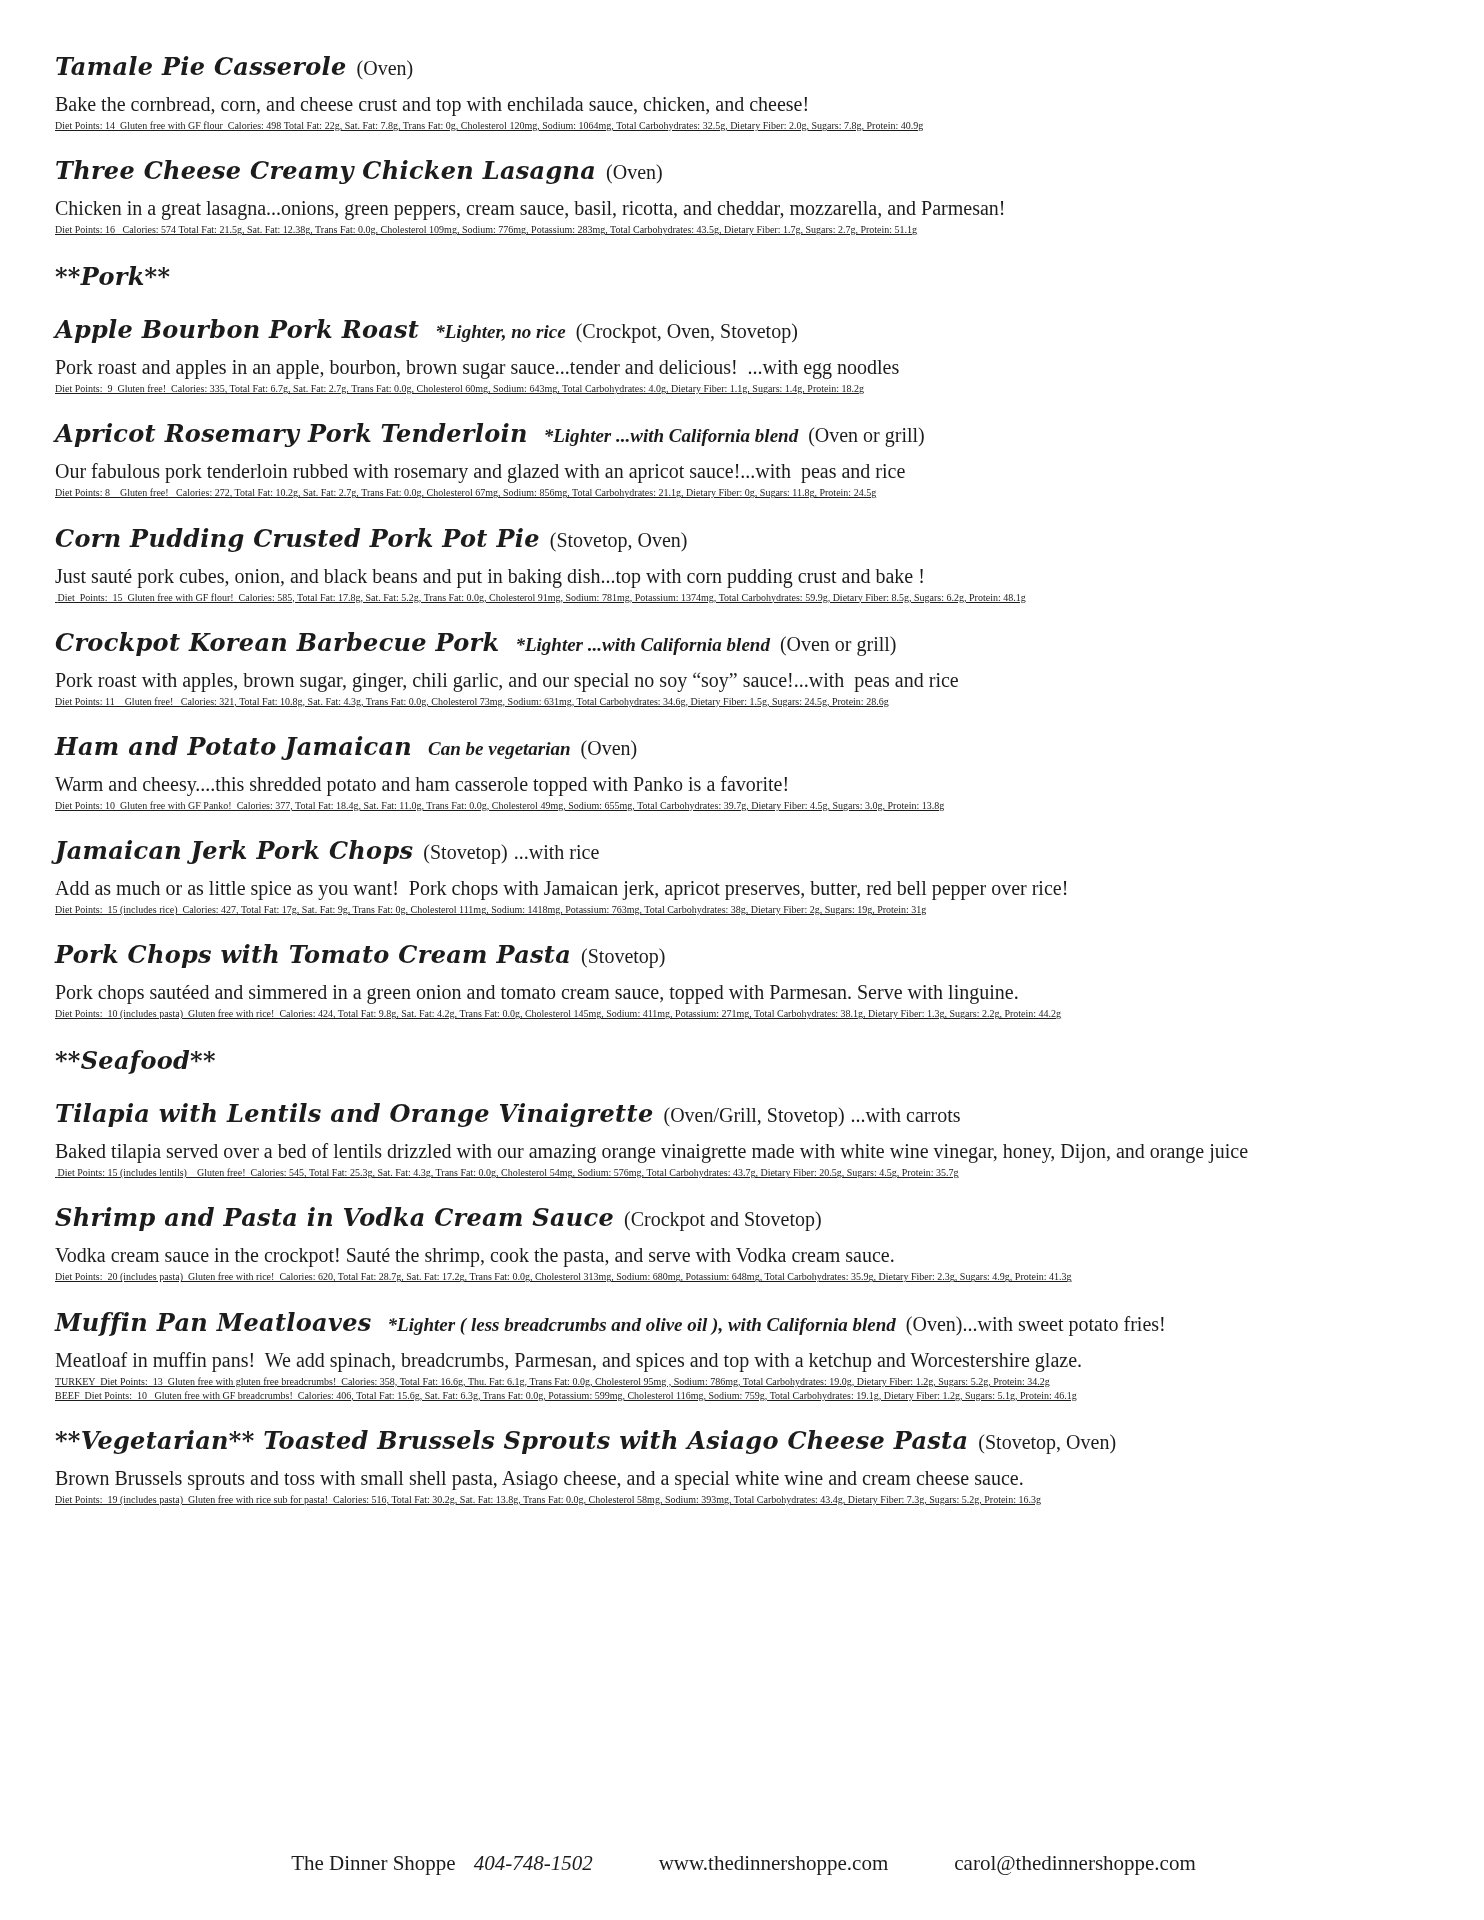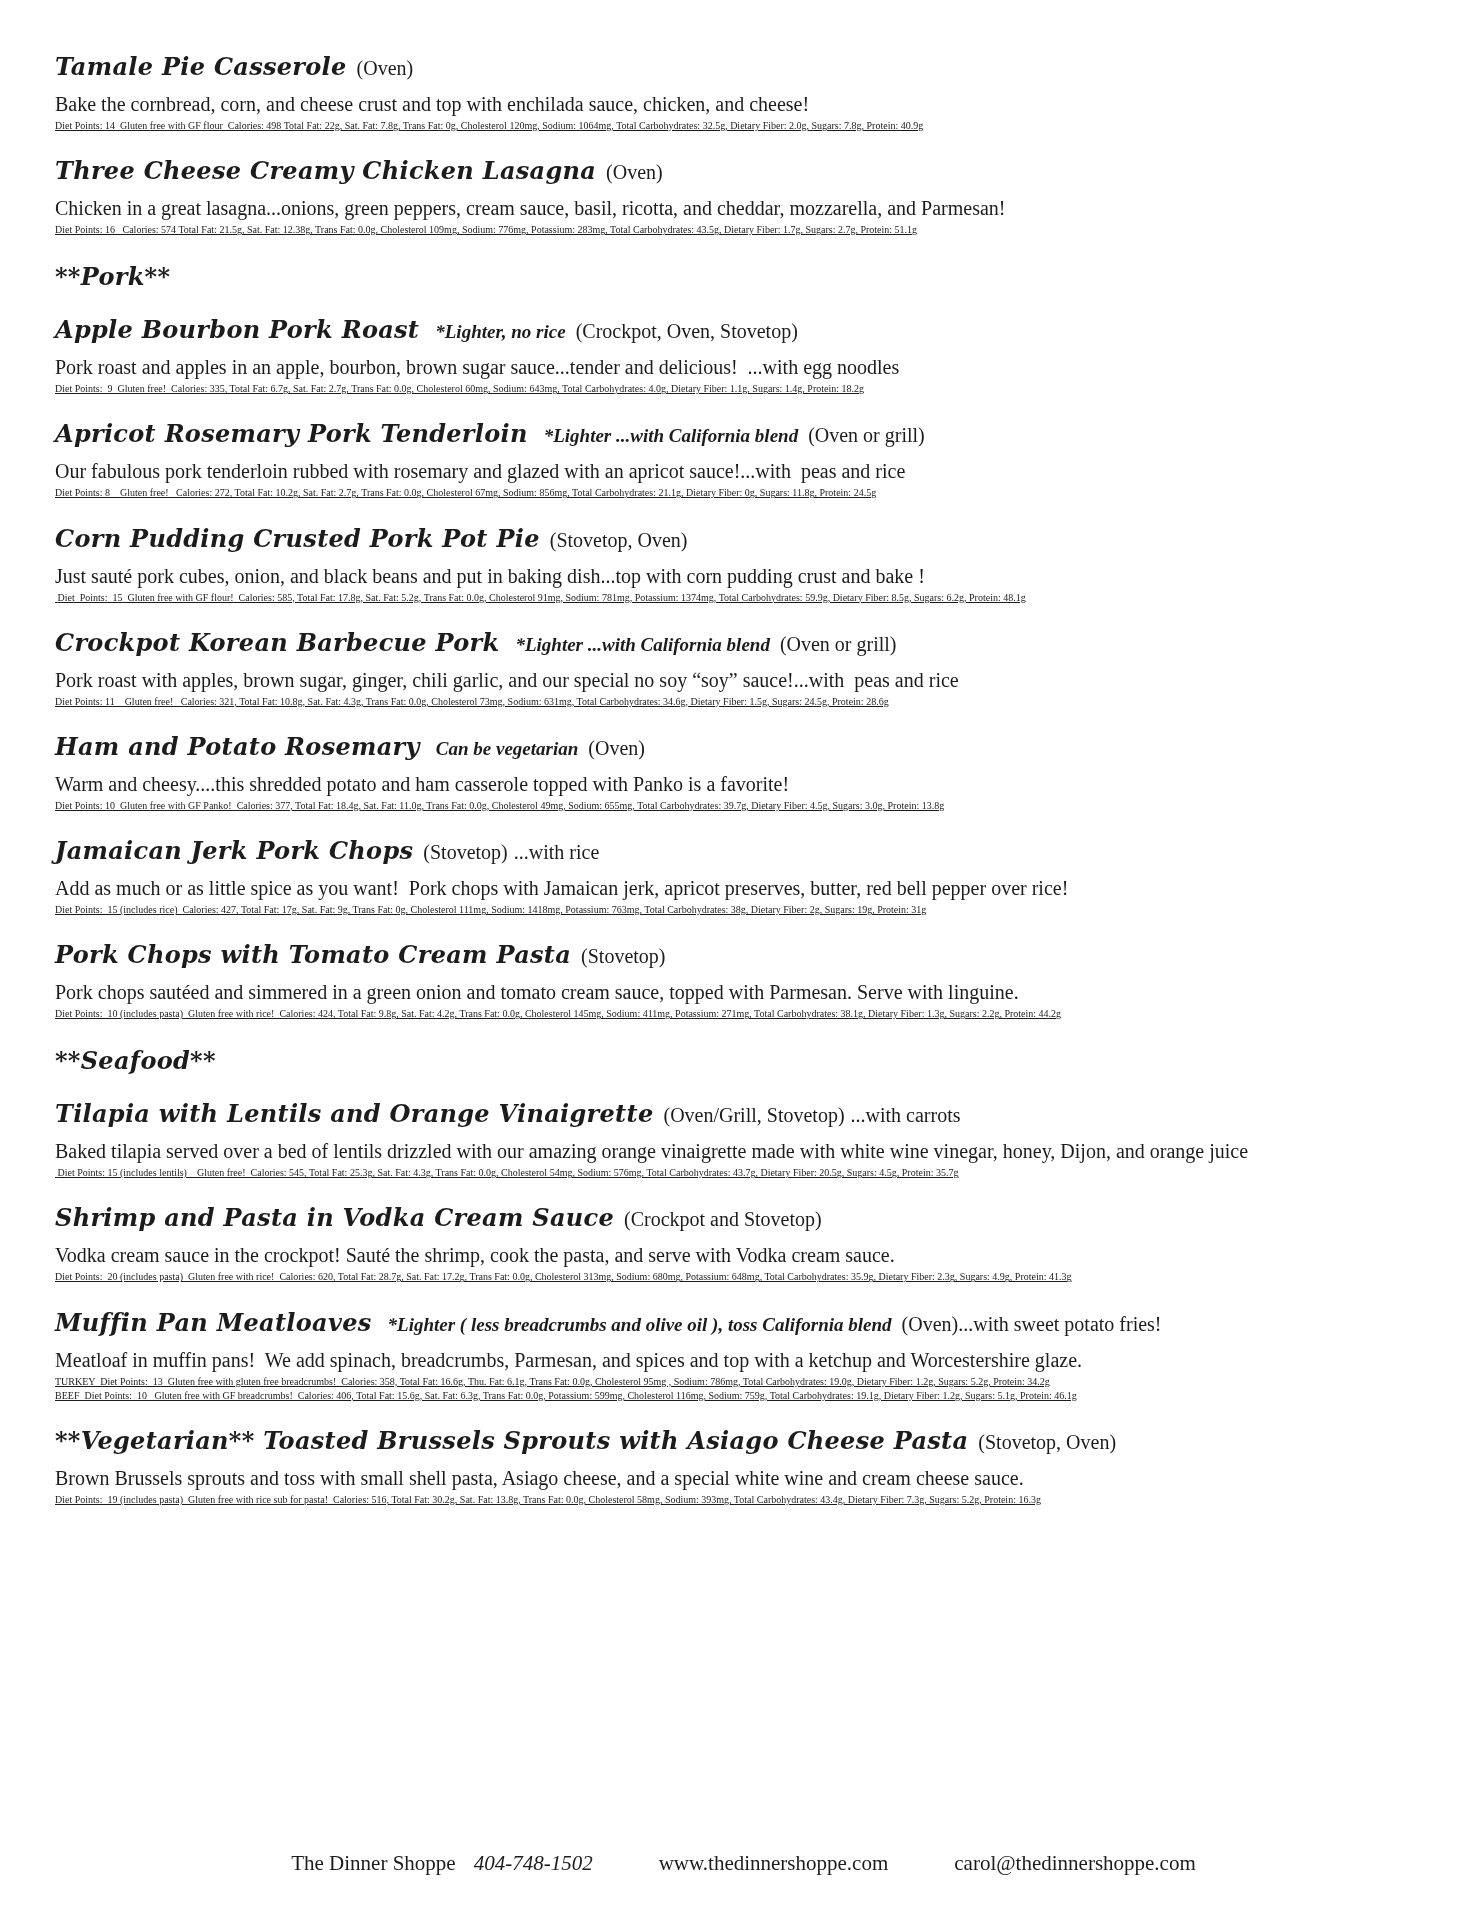--- a/index.html
+++ b/index.html
@@ -152,21 +152,21 @@
       <span class="dish-name">Crockpot Korean Barbecue Pork</span><span class="dish-note">*Lighter ...with California blend</span><span class="dish-method">(Oven or grill)</span>
     </h2>
     <p class="desc">Pork roast with apples, brown sugar, ginger, chili garlic, and our special no soy “soy” sauce!...with  peas and rice</p>
     <div class="nutrition-block">
           <div class="nutrition">Diet Points: 11    Gluten free!   Calories: 321, Total Fat: 10.8g, Sat. Fat: 4.3g, Trans Fat: 0.0g, Cholesterol 73mg, Sodium: 631mg, Total Carbohydrates: 34.6g, Dietary Fiber: 1.5g, Sugars: 24.5g, Protein: 28.6g</div>
         </div>
   </section>
 
   <section class="dish">
     <h2 class="heading">
-      <span class="dish-name">Ham and Potato Rosemary</span><span class="dish-note">Can be vegetarian</span><span class="dish-method">(Oven)</span>
+      <span class="dish-name">Ham and Potato Jamaican</span><span class="dish-note">Can be vegetarian</span><span class="dish-method">(Oven)</span>
     </h2>
     <p class="desc">Warm and cheesy....this shredded potato and ham casserole topped with Panko is a favorite!</p>
     <div class="nutrition-block">
           <div class="nutrition">Diet Points: 10  Gluten free with GF Panko!  Calories: 377, Total Fat: 18.4g, Sat. Fat: 11.0g, Trans Fat: 0.0g, Cholesterol 49mg, Sodium: 655mg, Total Carbohydrates: 39.7g, Dietary Fiber: 4.5g, Sugars: 3.0g, Protein: 13.8g</div>
         </div>
   </section>
 
   <section class="dish">
     <h2 class="heading">
       <span class="dish-name">Jamaican Jerk Pork Chops</span><span class="dish-method">(Stovetop)</span><span class="dish-suffix">...with rice</span>
@@ -205,21 +205,21 @@
     </h2>
     <p class="desc">Vodka cream sauce in the crockpot! Sauté the shrimp, cook the pasta, and serve with Vodka cream sauce.</p>
     <div class="nutrition-block">
           <div class="nutrition">Diet Points:  20 (includes pasta)  Gluten free with rice!  Calories: 620, Total Fat: 28.7g, Sat. Fat: 17.2g, Trans Fat: 0.0g, Cholesterol 313mg, Sodium: 680mg, Potassium: 648mg, Total Carbohydrates: 35.9g, Dietary Fiber: 2.3g, Sugars: 4.9g, Protein: 41.3g</div>
         </div>
   </section>
 
 
   <section class="dish">
     <h2 class="heading">
-      <span class="dish-name">Muffin Pan Meatloaves</span><span class="dish-note">*Lighter ( less breadcrumbs and olive oil ), toss California blend</span><span class="dish-method">(Oven)...with sweet potato fries!</span>
+      <span class="dish-name">Muffin Pan Meatloaves</span><span class="dish-note">*Lighter ( less breadcrumbs and olive oil ), with California blend</span><span class="dish-method">(Oven)...with sweet potato fries!</span>
     </h2>
     <p class="desc">Meatloaf in muffin pans!  We add spinach, breadcrumbs, Parmesan, and spices and top with a ketchup and Worcestershire glaze.</p>
     <div class="nutrition-block">
           <div class="nutrition">TURKEY  Diet Points:  13  Gluten free with gluten free breadcrumbs!  Calories: 358, Total Fat: 16.6g, Thu. Fat: 6.1g, Trans Fat: 0.0g, Cholesterol 95mg , Sodium: 786mg, Total Carbohydrates: 19.0g, Dietary Fiber: 1.2g, Sugars: 5.2g, Protein: 34.2g</div>
           <div class="nutrition">BEEF  Diet Points:  10   Gluten free with GF breadcrumbs!  Calories: 406, Total Fat: 15.6g, Sat. Fat: 6.3g, Trans Fat: 0.0g, Potassium: 599mg, Cholesterol 116mg, Sodium: 759g, Total Carbohydrates: 19.1g, Dietary Fiber: 1.2g, Sugars: 5.1g, Protein: 46.1g</div>
         </div>
   </section>
 
   <section class="dish">
     <h2 class="heading">

